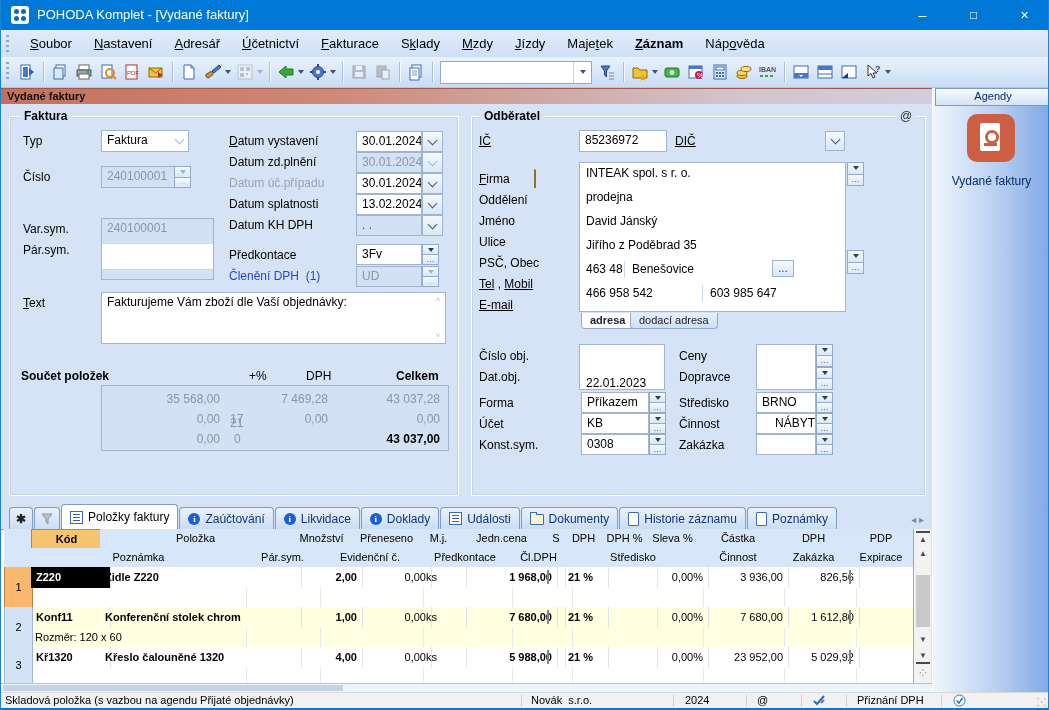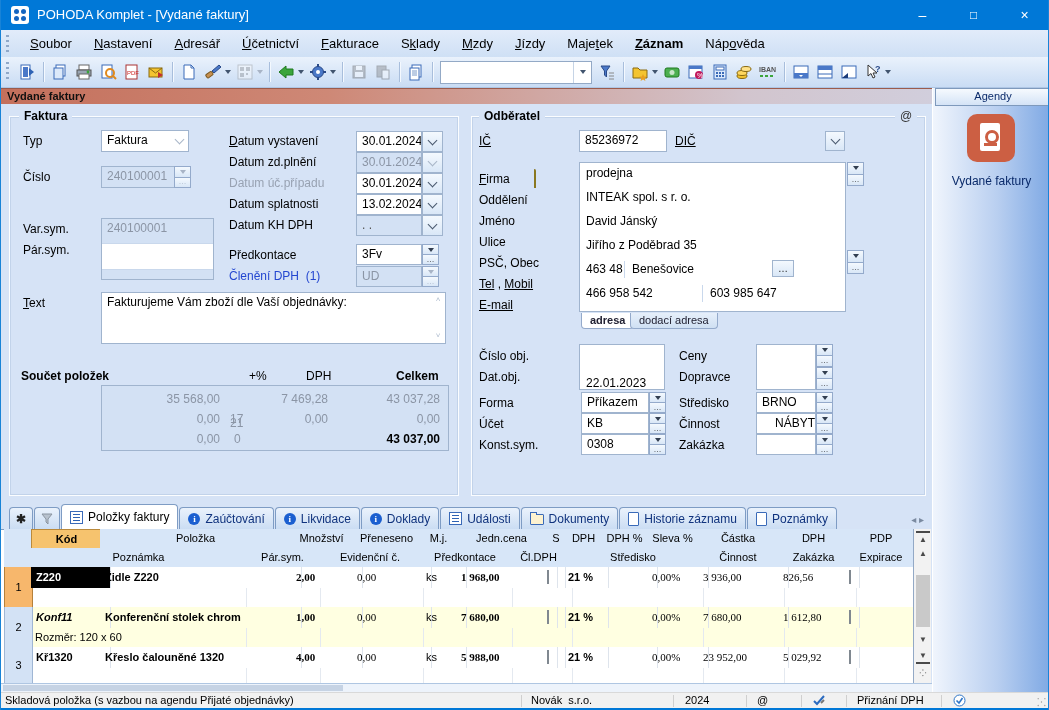--- a/index.html
+++ b/index.html
@@ -73,21 +73,21 @@
   .ic-list::before{content:"";position:absolute;left:2px;right:2px;top:2px;height:7px;
      background:repeating-linear-gradient(#2E62B4 0 1px,transparent 1px 3px);}
   .ic-folder{width:12px;height:9px;background:#FDF2D0;border:1px solid #3A6AB8;border-radius:1px;position:relative;margin-top:2px;}
   .ic-folder::before{content:"";position:absolute;left:-1px;top:-3px;width:5px;height:2px;background:#FDF2D0;border:1px solid #3A6AB8;border-bottom:none;}
   .ic-page{width:9px;height:12px;background:#fff;border:1px solid #3A6AB8;border-radius:1px;}
   
   .hcell{position:absolute;height:19px;background:#D7E6F8;border-right:1px solid #ABC0DC;border-bottom:1px solid #ABC0DC;
      font-size:11px;text-align:center;line-height:18px;color:#000;overflow:hidden;}
   .hcell.kod{background:#F6C36E;font-weight:bold;border:1px solid #BA8A3C;}
   .cell{position:absolute;height:21px;font-size:11px;line-height:20px;border-right:1px solid #DEE4EC;overflow:hidden;padding:0 5px;white-space:nowrap;}
-  .cell.r{font-family:Liberation Serif, serif;}
+  .cell.r{text-align:right;}
   .cell.b{font-weight:bold;}
   .numcell{position:absolute;width:27px;background:#D3E2F5;border:1px solid #9FB6D4;border-top:none;
      font-size:11px;display:flex;align-items:center;justify-content:center;color:#000;}
   .numcell.on{background:#F7B76C;border-color:#B5803A;}
   .rowbg{position:absolute;left:30px;width:882px;}
   .cb{width:11px;height:11px;border:1px solid #808890;background:#fff;margin:4px auto 0;}
   .subnote{position:absolute;left:30px;font-size:11px;line-height:18px;padding-left:4px;color:#000;}
   .subgrid{position:absolute;left:30px;display:flex;}
   .subgrid i{display:block;height:100%;border-right:1px solid #E4E9F0;}
   
@@ -487,22 +487,22 @@
   <span class="a lbl" style="left:478px;top:172px;"><u>F</u><span>irma</span></span>
   <span class="a bookico" style="left:533px;top:170px;"></span>
   <span class="a lbl" style="left:478px;top:193px;">Oddělení</span>
   <span class="a lbl" style="left:478px;top:214px;">Jméno</span>
   <span class="a lbl" style="left:478px;top:235px;">Ulice</span>
   <span class="a lbl" style="left:478px;top:256px;">PSČ, Obec</span>
   <span class="a lbl" style="left:478px;top:277px;"><span class="link">Tel</span><span> , </span><span class="link">Mobil</span></span>
   <span class="a lbl link" style="left:478px;top:298px;">E-mail</span>
 
   <div class="a fld" style="left:578px;top:162px;width:267px;height:150px;padding:0;">
+    <div style="padding:3px 6px;height:18px;font-size:12px;">INTEAK spol. s r. o.</div>
     <div style="padding:3px 6px;height:18px;font-size:12px;">prodejna</div>
-    <div style="padding:3px 6px;height:18px;font-size:12px;">INTEAK spol. s r. o.</div>
     <div style="padding:3px 6px;height:18px;font-size:12px;">David Jánský</div>
     <div style="padding:3px 6px;height:18px;font-size:12px;">Jiřího z Poděbrad 35</div>
     <div style="padding:3px 6px;height:18px;font-size:12px;position:relative;">
       <span>463 48</span>
       <span class="vr" style="left:44px;top:2px;height:17px;"></span>
       <span style="position:absolute;left:52px;">Benešovice</span>
       <span class="a ddb" style="left:192px;top:1px;width:22px;height:17px;font-size:10px;color:#222;">…</span>
     </div>
     <div style="padding:3px 6px;height:18px;font-size:12px;position:relative;">
       <span>466 958 542</span>
@@ -697,21 +697,21 @@
       <i style="width:130px;"></i>
       <i style="width:80px;"></i>
       <i style="width:71px;"></i>
       <i style="width:63px;"></i>
     </div>
   <div class="subnote" style="top:588px;"></div>
 
   
   <div class="rowbg" style="top:607px;height:40px;background:#FFFFE1;border-bottom:1px solid #C2CCD8;"></div>
   <div class="numcell" style="left:3px;top:607px;height:40px;">2</div>
-  <div class="cell b" style="left:30px;top:607px;width:69px;font-style:italic;">Konf11</div>
+  <div class="cell b" style="left:30px;top:607px;width:69px;">Konf11</div>
   <div class="cell b" style="left:99px;top:607px;width:191px;">Konferenční stolek chrom</div>
   <div class="cell b r" style="left:290px;top:607px;width:61px;">1,00</div>
   <div class="cell r" style="left:351px;top:607px;width:69px;">0,00</div>
   <div class="cell" style="left:420px;top:607px;width:35px;">ks</div>
   <div class="cell b r" style="left:455px;top:607px;width:91px;">7 680,00</div>
   <div class="cell" style="left:546px;top:607px;width:18px;padding:0;"><span class="cb"></span></div>
   <div class="cell b" style="left:564px;top:607px;width:37px;padding:0 3px;">21 %</div>
   <div class="cell" style="left:601px;top:607px;width:45px;"></div>
   <div class="cell r" style="left:646px;top:607px;width:51px;">0,00%</div>
   <div class="cell r" style="left:697px;top:607px;width:80px;">7 680,00</div>

